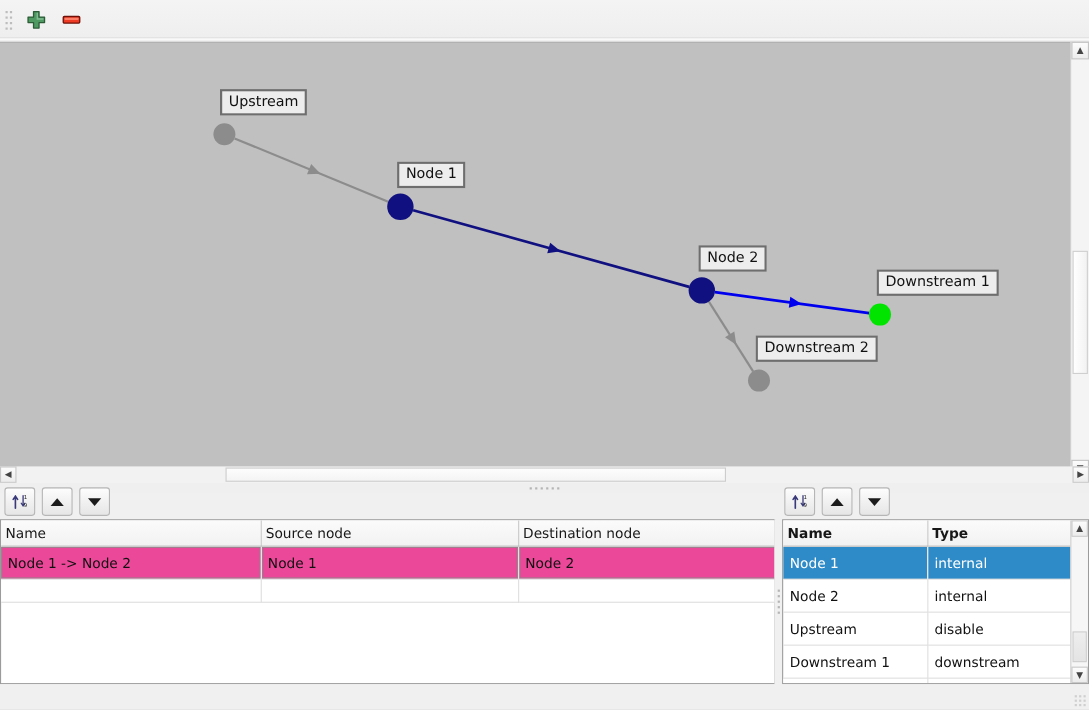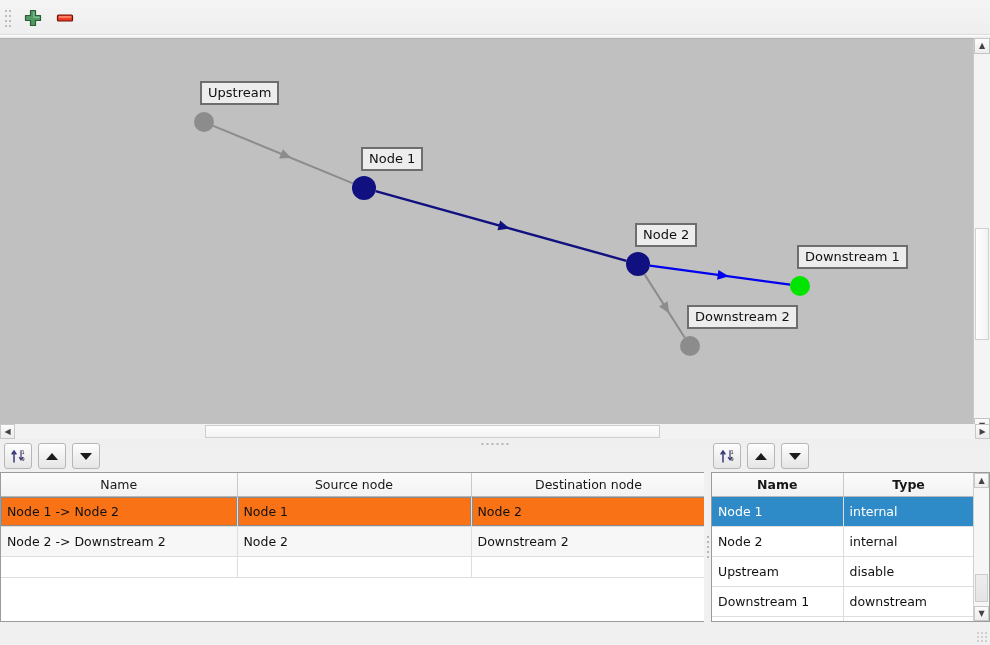--- a/index.html
+++ b/index.html
@@ -134,31 +134,31 @@
   .tri-down { width: 0; height: 0; border-left: 6px solid transparent; border-right: 6px solid transparent; border-top: 7px solid #1b1b1b; }
 
   
   .table-panel { position: absolute; background: #ffffff; border: 1px solid #9b9b9b; box-sizing: border-box; overflow: hidden; }
   table.grid { border-collapse: collapse; width: 100%; table-layout: fixed; }
   table.grid th {
     background: linear-gradient(to bottom,#fbfbfb 0%, #f2f2f2 100%);
     border-right: 1px solid #c9c9c9;
     border-bottom: 1px solid #b7b7b7;
     height: 23px; font-weight: normal; font-size: 12.5px; color: #171717;
-    text-align: center; padding: 0 4px;
+    text-align: left; padding: 0 4px;
   }
   table.grid.bold-head th { font-weight: bold; }
   table.grid td {
     border-right: 1px solid #dedede;
     border-bottom: 1px solid #dedede;
     height: 29px; padding: 0 6px; font-size: 12.5px; color: #111;
     white-space: nowrap; overflow: hidden; text-overflow: ellipsis;
   }
   tr.alt td { background: #f7f7f7; }
-  tr.current td { background: #f97316; box-shadow: inset 0 0 0 1px #8a8a8a; }
+  tr.current td { background: #ec4899; box-shadow: inset 0 0 0 1px #8a8a8a; }
   tr.selected td { background: #2e8bc8; color: #ffffff; }
   tr.empty td { height: 20px; background: #ffffff; border-right: 1px solid #dedede; }
 
   .rt-scroll {
     position: absolute; right: 0px; top: 0px; width: 15px; bottom: 0px;
     background: #f6f6f6; border-left: 1px solid #cfcfcf;
   }
   .rt-scroll .sb-arrow {
     position: absolute; left: 0; width: 15px; height: 15px;
     background: linear-gradient(to bottom,#fcfcfc,#ececec);
@@ -310,25 +310,20 @@
           <th>Source node</th>
           <th>Destination node</th>
         </tr>
       </thead>
       <tbody id="edge-table-body">
           <tr class="current">
             <td>Node 1 -&gt; Node 2</td>
             <td>Node 1</td>
             <td>Node 2</td>
           </tr>
-          <tr class="alt">
-            <td>Node 2 -&gt; Downstream 2</td>
-            <td>Node 2</td>
-            <td>Downstream 2</td>
-          </tr>
           <tr class="empty">
             <td>&nbsp;</td>
             <td>&nbsp;</td>
             <td>&nbsp;</td>
           </tr>
         </tbody>
     </table>
   </div>
 
   <div class="vsplitter">

